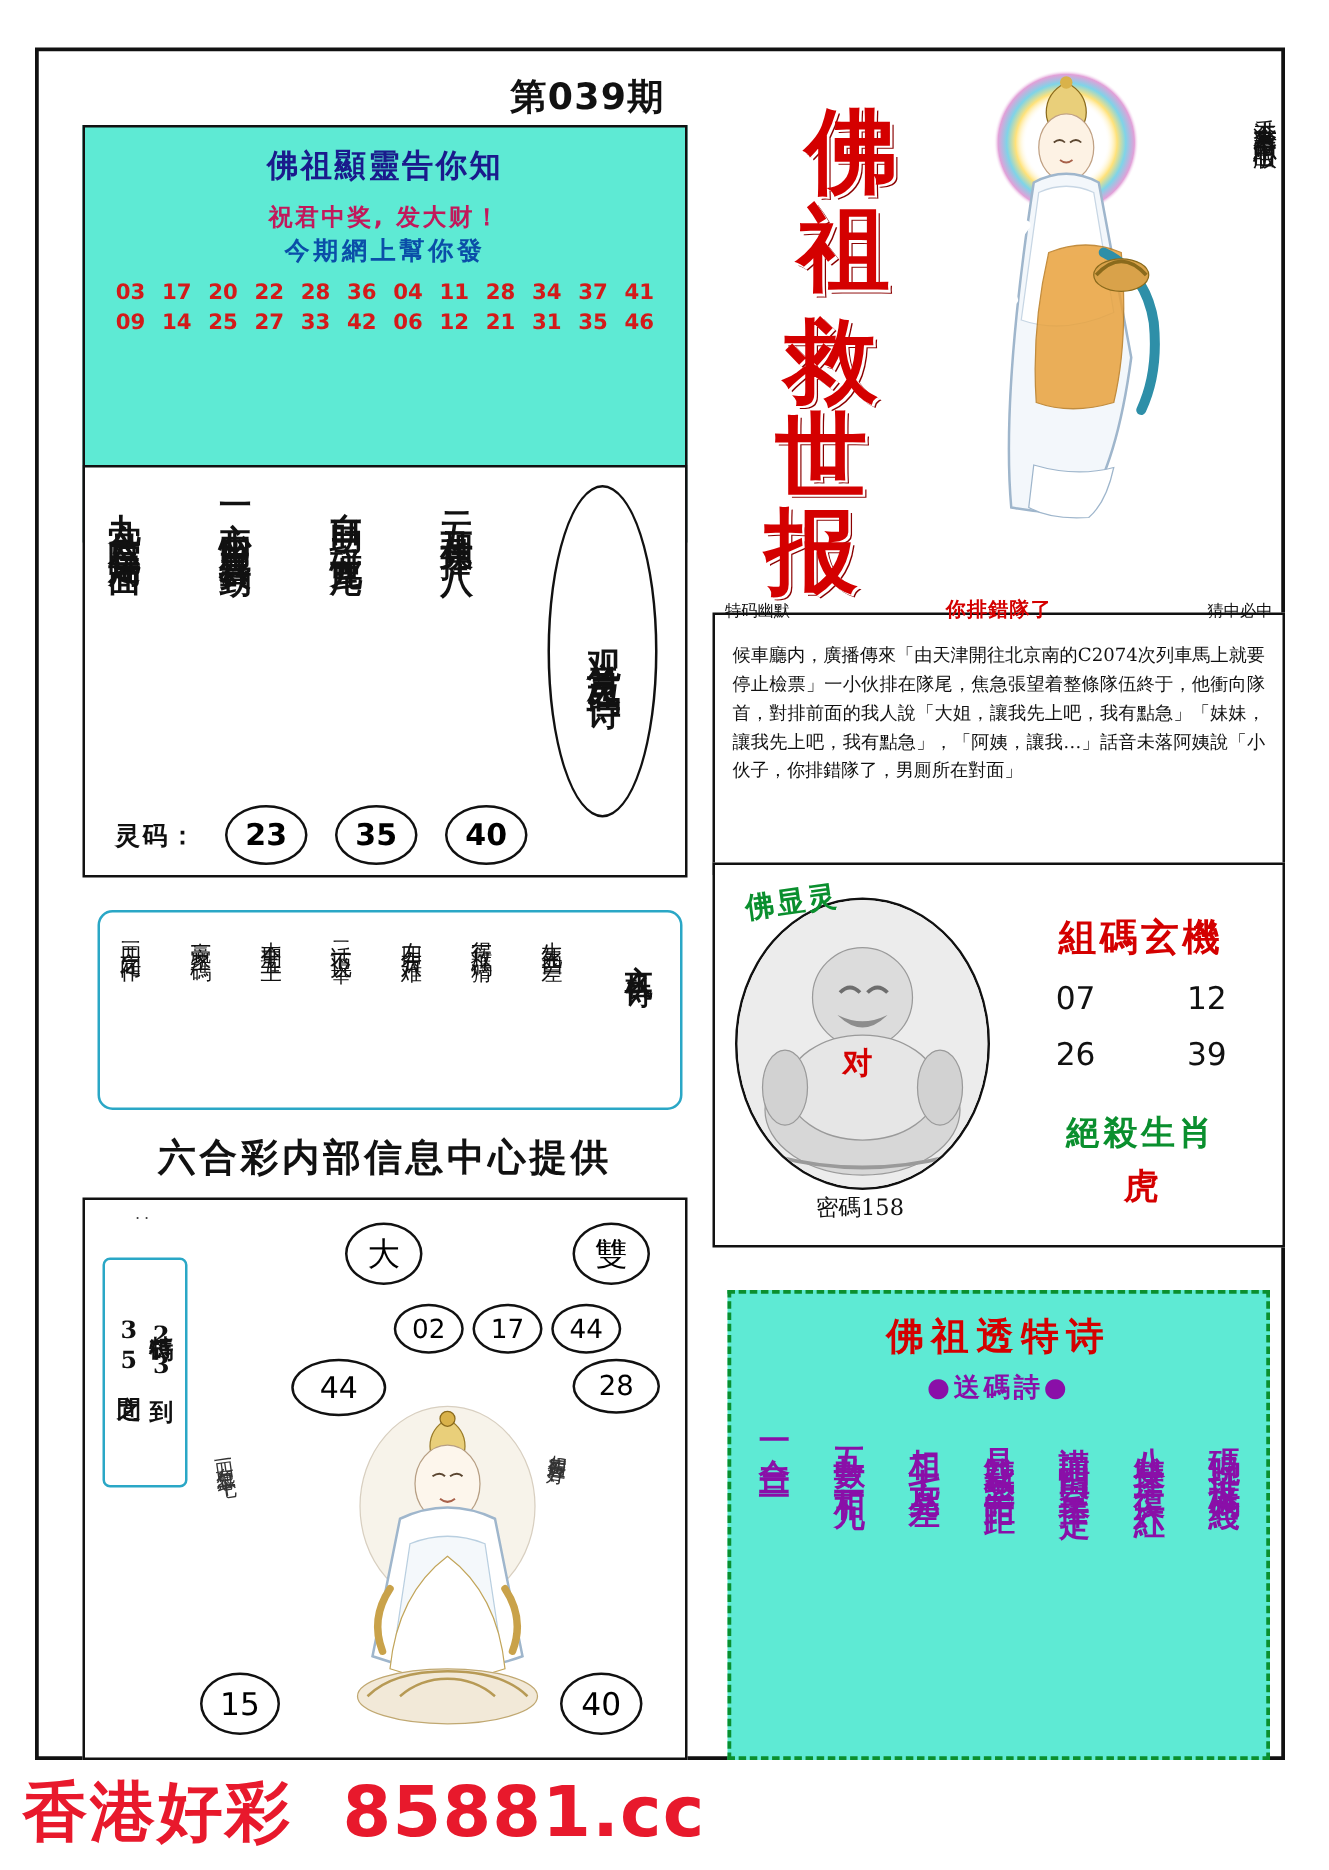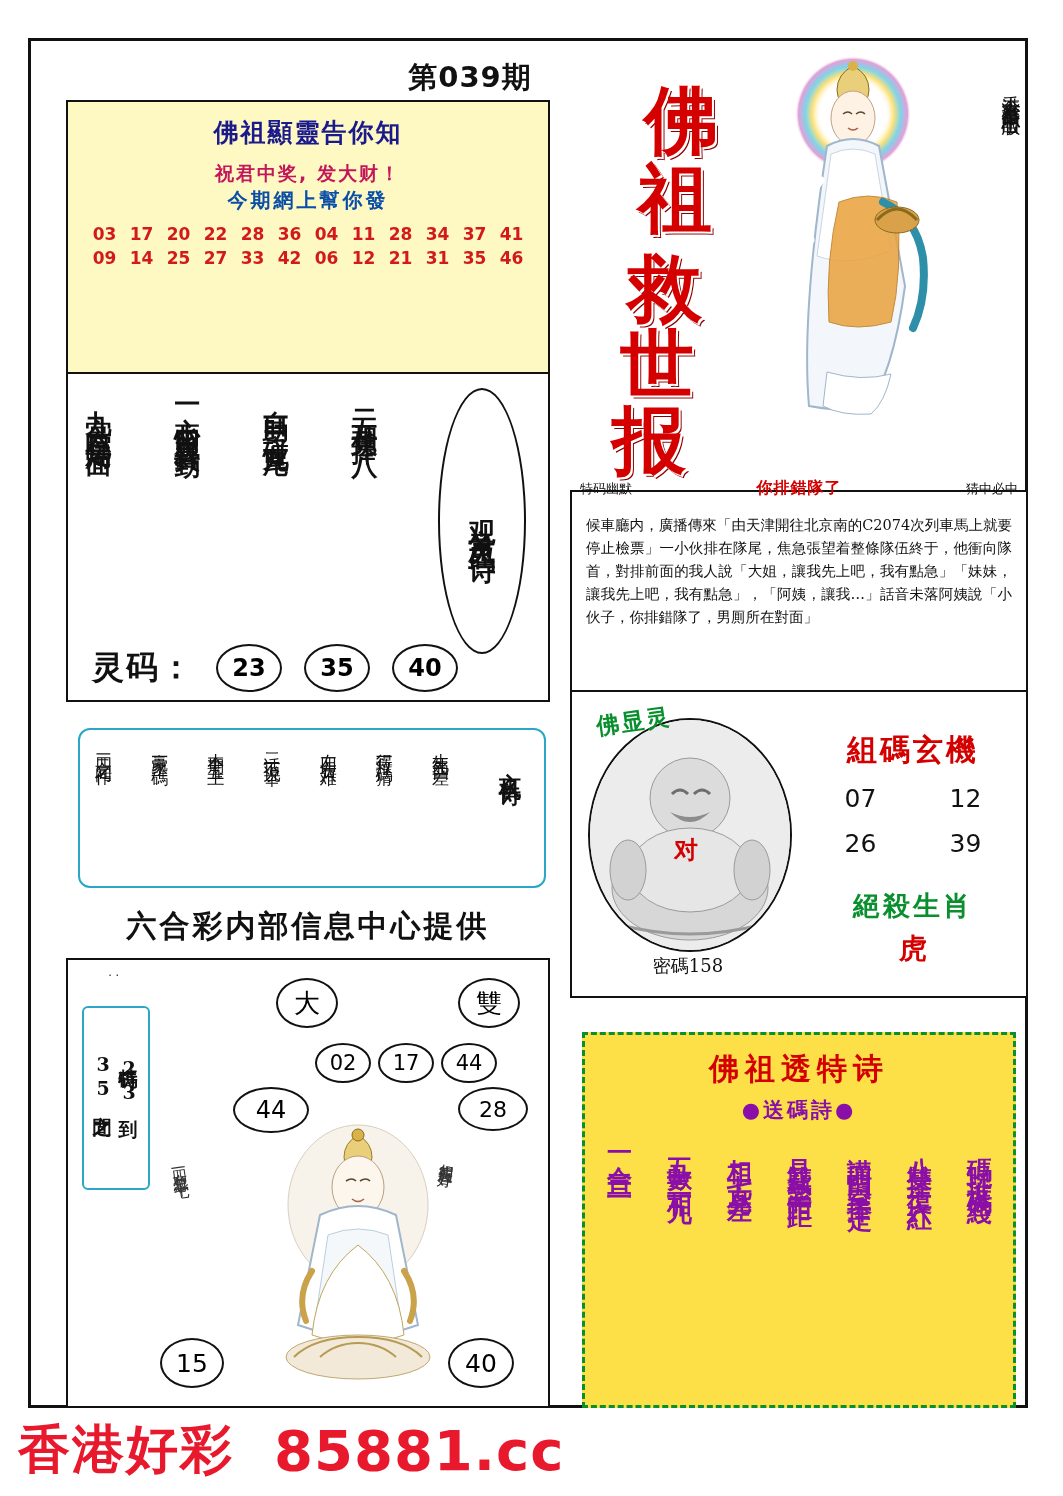--- a/index.html
+++ b/index.html
@@ -2,37 +2,37 @@
 <html><head>
 <meta charset="utf-8">
 <style>
   html,body{margin:0;padding:0;background:#ffffff;}
   body{width:1063px;height:1496px;font-family:"DejaVu Sans","Liberation Sans",sans-serif;position:relative;overflow:hidden;}
   .page{position:absolute;left:0;top:0;width:1063px;height:1496px;background:#fff;}
   .frame{position:absolute;left:28px;top:38px;width:1000px;height:1370px;border:3px solid #111;box-sizing:border-box;}
   .issue{position:absolute;left:330px;top:58px;width:280px;text-align:center;font-size:29px;font-weight:bold;color:#111;font-family:"DejaVu Sans",sans-serif;letter-spacing:1px;}
 
   
-  .notice{position:absolute;left:66px;top:100px;width:484px;height:334px;border:2px solid #111;box-sizing:border-box;background:#fef9c3;}
+  .notice{position:absolute;left:66px;top:100px;width:484px;height:334px;border:2px solid #111;box-sizing:border-box;background:#5eead4;}
   .notice-title{margin-top:14px;text-align:center;font-size:25px;font-weight:bold;color:#1a1a8c;letter-spacing:2px;}
   .notice-body{margin:10px 16px 0 16px;font-size:13.5px;line-height:21px;color:#111;text-align:justify;}
   .notice-wish{margin-top:12px;text-align:center;font-size:19px;font-weight:bold;color:#c2185b;letter-spacing:2px;}
   .notice-sub{text-align:center;font-size:20px;font-weight:bold;color:#0a4ea8;letter-spacing:3px;}
   .numrows{margin-top:10px;padding:0 18px;}
   .numrow{display:flex;justify-content:space-between;font-size:17px;font-weight:bold;color:#d31a1a;letter-spacing:0px;margin-bottom:4px;font-family:"DejaVu Sans",sans-serif;}
   .numrow span{width:40px;text-align:center;}
 
   
   .poembox{position:absolute;left:66px;top:372px;width:484px;height:330px;border:2px solid #111;box-sizing:border-box;background:#fff;}
   .vcols{position:absolute;left:14px;top:16px;width:300px;display:flex;flex-direction:row-reverse;justify-content:space-between;}
   .vcol{writing-mode:vertical-rl;text-orientation:upright;font-size:26px;line-height:34px;letter-spacing:7px;color:#111;font-family:"DejaVu Serif","Liberation Serif",serif;font-weight:bold;height:250px;}
   .ellipse-title{position:absolute;right:22px;top:14px;width:84px;height:262px;border:2px solid #111;border-radius:50%;}
   .ellipse-title span{position:absolute;left:50%;top:50%;transform:translate(-50%,-50%);writing-mode:vertical-rl;text-orientation:upright;font-size:27px;letter-spacing:9px;font-weight:bold;color:#111;font-family:"DejaVu Serif",serif;}
   .lingma{position:absolute;left:24px;bottom:8px;display:flex;align-items:center;}
-  .lingma-label{font-size:32px;font-weight:bold;color:#111;font-family:"DejaVu Serif",serif;letter-spacing:2px;}
+  .lingma-label{font-size:20px;font-weight:bold;color:#111;font-family:"DejaVu Serif",serif;letter-spacing:2px;}
   .lm-oval{width:62px;height:44px;border:2px solid #111;border-radius:50%;margin-left:22px;display:flex;align-items:center;justify-content:center;font-size:24px;font-weight:bold;font-family:"DejaVu Sans",sans-serif;}
 
   
   .xuanji{position:absolute;left:78px;top:728px;width:468px;height:160px;border:2px solid #2aa7c6;border-radius:12px 12px 12px 12px;box-sizing:border-box;background:#fff;}
   .xj-cols{position:absolute;left:12px;top:10px;width:360px;display:flex;flex-direction:row-reverse;justify-content:space-between;}
   .xj-col{writing-mode:vertical-rl;text-orientation:upright;font-size:17px;line-height:23px;letter-spacing:4px;color:#111;font-family:"DejaVu Serif",serif;height:130px;}
   .xj-title{position:absolute;right:18px;top:24px;writing-mode:vertical-rl;text-orientation:upright;font-size:22px;letter-spacing:6px;font-weight:bold;color:#111;font-family:"DejaVu Serif",serif;}
 
   .center-banner{position:absolute;left:66px;top:906px;width:484px;text-align:center;font-size:30px;font-weight:bold;color:#111;letter-spacing:3px;font-family:"DejaVu Sans",sans-serif;}
 
@@ -60,21 +60,21 @@
   .zuma{position:absolute;left:570px;top:690px;width:458px;height:308px;border:2px solid #111;box-sizing:border-box;background:#fff;}
   .zuma-title{position:absolute;left:236px;top:38px;width:210px;text-align:center;font-size:30px;font-weight:bold;color:#d40000;letter-spacing:3px;font-family:"DejaVu Serif",serif;}
   .zuma-nums{position:absolute;left:236px;top:92px;width:210px;}
   .zuma-nums .r{display:flex;justify-content:space-around;font-size:25px;color:#111;margin-bottom:16px;font-family:"DejaVu Sans",sans-serif;}
   .jsha{position:absolute;left:236px;top:196px;width:210px;text-align:center;font-size:27px;font-weight:bold;color:#0a8f2e;letter-spacing:3px;font-family:"DejaVu Serif",serif;}
   .jsha-val{position:absolute;left:236px;top:238px;width:210px;text-align:center;font-size:28px;font-weight:bold;color:#d40000;font-family:"DejaVu Serif",serif;}
   .budai-oval{position:absolute;left:16px;top:26px;width:200px;height:230px;border:2px solid #111;border-radius:50%;overflow:hidden;background:#fff;}
   .fxl{position:absolute;left:24px;top:14px;font-size:23px;font-weight:bold;color:#0a8f2e;letter-spacing:2px;font-family:"DejaVu Serif",serif;transform:rotate(-8deg);}
   .mima{position:absolute;left:16px;top:262px;width:200px;text-align:center;font-size:18px;color:#111;font-family:"DejaVu Serif",serif;}
 
-  .toutes{position:absolute;left:582px;top:1032px;width:434px;height:376px;border:3px dashed #0a8f2e;box-sizing:border-box;background:#fde047;}
+  .toutes{position:absolute;left:582px;top:1032px;width:434px;height:376px;border:3px dashed #0a8f2e;box-sizing:border-box;background:#5eead4;}
   .tt-title{margin-top:14px;text-align:center;font-size:30px;font-weight:bold;color:#d40000;letter-spacing:6px;font-family:"DejaVu Serif",serif;}
   .tt-sub{margin-top:6px;text-align:center;font-size:21px;font-weight:bold;color:#8a0fa8;letter-spacing:3px;font-family:"DejaVu Serif",serif;}
   .tt-grid{margin:14px 18px 0 18px;display:flex;flex-direction:row-reverse;justify-content:space-between;}
   .tt-col{writing-mode:vertical-rl;text-orientation:upright;font-size:25px;line-height:32px;letter-spacing:8px;color:#8a0fa8;font-weight:bold;font-family:"DejaVu Serif",serif;height:250px;}
 
   
   .footer{position:absolute;left:0;bottom:6px;width:1063px;height:80px;display:flex;align-items:center;}
   .f1{margin-left:18px;font-size:52px;font-weight:bold;color:#e8192c;letter-spacing:2px;font-family:"DejaVu Sans",sans-serif;}
   .f2{margin-left:40px;font-size:56px;font-weight:bold;color:#e8192c;font-family:"DejaVu Sans",sans-serif;letter-spacing:1px;}
 </style>

